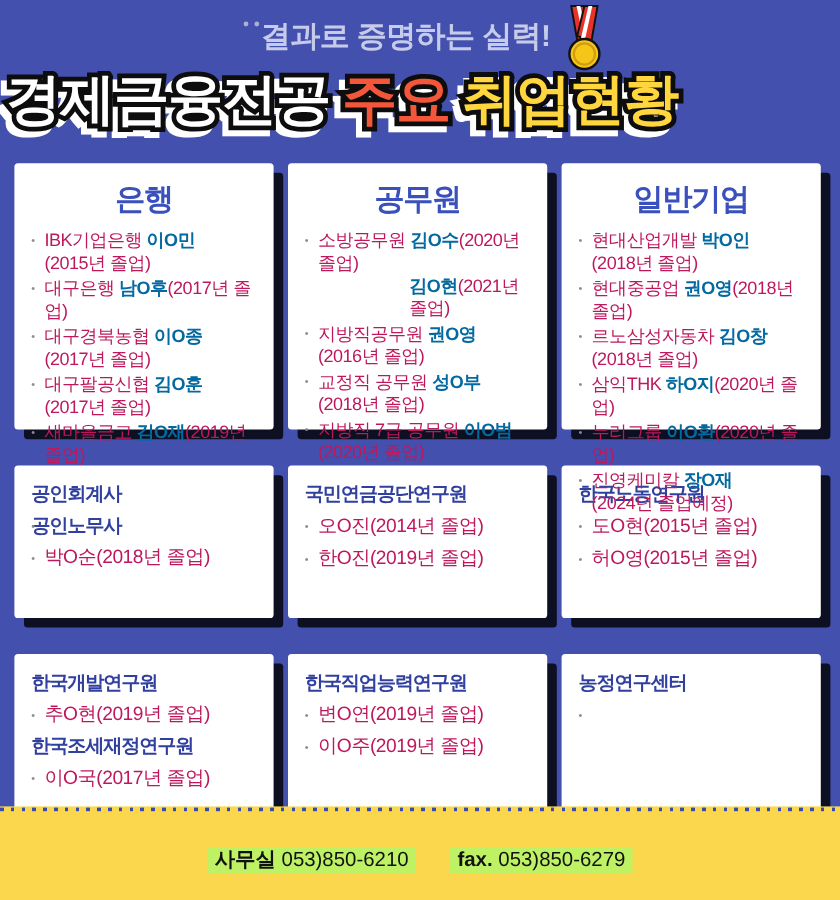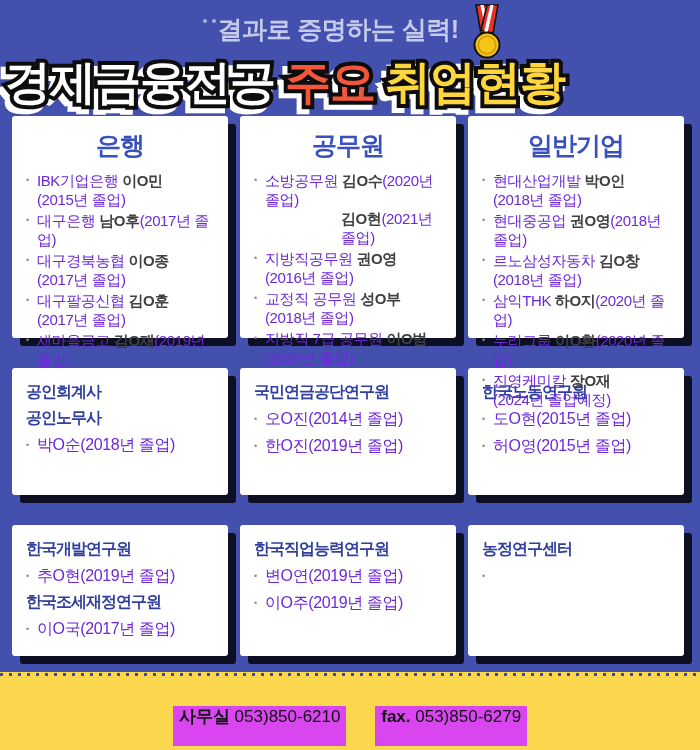--- a/index.html
+++ b/index.html
@@ -21,49 +21,49 @@
     position:absolute;top:52px;left:0;width:564px;height:62px;text-align:center;
     font-size:46px;font-weight:800;letter-spacing:-1px;line-height:60px;white-space:nowrap;
   }
   .main-title .layer{position:absolute;left:0;top:0;width:100%;}
   .main-title .layer span{margin:0 5px;}
   .layer-white{color:#ffffff;-webkit-text-stroke:8px #ffffff;transform:translate(-5px,5px);}
   .layer-black{color:#0d0d0d;-webkit-text-stroke:8px #0d0d0d;}
   .layer-fill{color:#fff;}
   
   .cards-grid{
-    position:absolute;top:116px;left:12px;width:672px;
+    position:absolute;top:136px;left:12px;width:672px;
     display:grid;grid-template-columns:216px 216px 216px;
     grid-template-rows:222px 127px 131px;column-gap:12px;row-gap:30px;
   }
   .card{
     background:#ffffff;border-radius:3px;box-sizing:border-box;
     box-shadow:8px 8px 0 #0d0f22;padding:10px 12px 6px;
   }
   .card-title{font-weight:800;letter-spacing:-1px;}
   .card.center .card-title{text-align:center;color:#3950bd;font-size:25px;margin:3px 0 9px;}
   .card.left  .card-title{text-align:left;color:#31409e;font-size:16px;margin:4px 0 5px;padding-left:2px;}
   .card.center{font-size:15px;}
   .card.left{font-size:16px;}
   .item{margin:0 0 2px;}
   .card.left .item{margin:0 0 5px;}
   .line{position:relative;padding-left:13px;color:#7f7f7f;letter-spacing:-0.4px;}
   .card.center .line{line-height:19px;}
   .card.left .line{line-height:22px;}
   .bullet{position:absolute;left:2px;top:0;font-size:9px;color:#8c8c8c;}
-  .seg-b{color:#404040;font-weight:bold;}
-  .seg-r{color:#6d28d9;}
+  .seg-b{color:#0369a1;font-weight:bold;}
+  .seg-r{color:#be185d;}
   
   .footer{position:absolute;left:0;top:672px;width:700px;height:78px;background:#fbd74e;}
   .footer .dotline{
     position:absolute;top:1px;left:0;width:100%;height:3px;
     background:repeating-linear-gradient(90deg,#3c49a5 0 3px,transparent 3px 9px);
   }
   .footer-line{position:absolute;top:33px;left:0;width:100%;text-align:center;font-size:17px;color:#111;}
-  .contact{background:#d946ef;padding:1px 6px 20px;margin:0 12px;white-space:nowrap;}
+  .contact{background:#bef264;padding:1px 6px 2px;margin:0 12px;white-space:nowrap;}
   .contact b{font-weight:bold;}
 </style>
 </head>
 <body>
 
 <div class="dots"><span></span><span></span></div>
 
 <div class="tagline">결과로 증명하는 실력!</div>
 
 <svg class="medal" width="46" height="56" viewBox="0 0 46 56">

